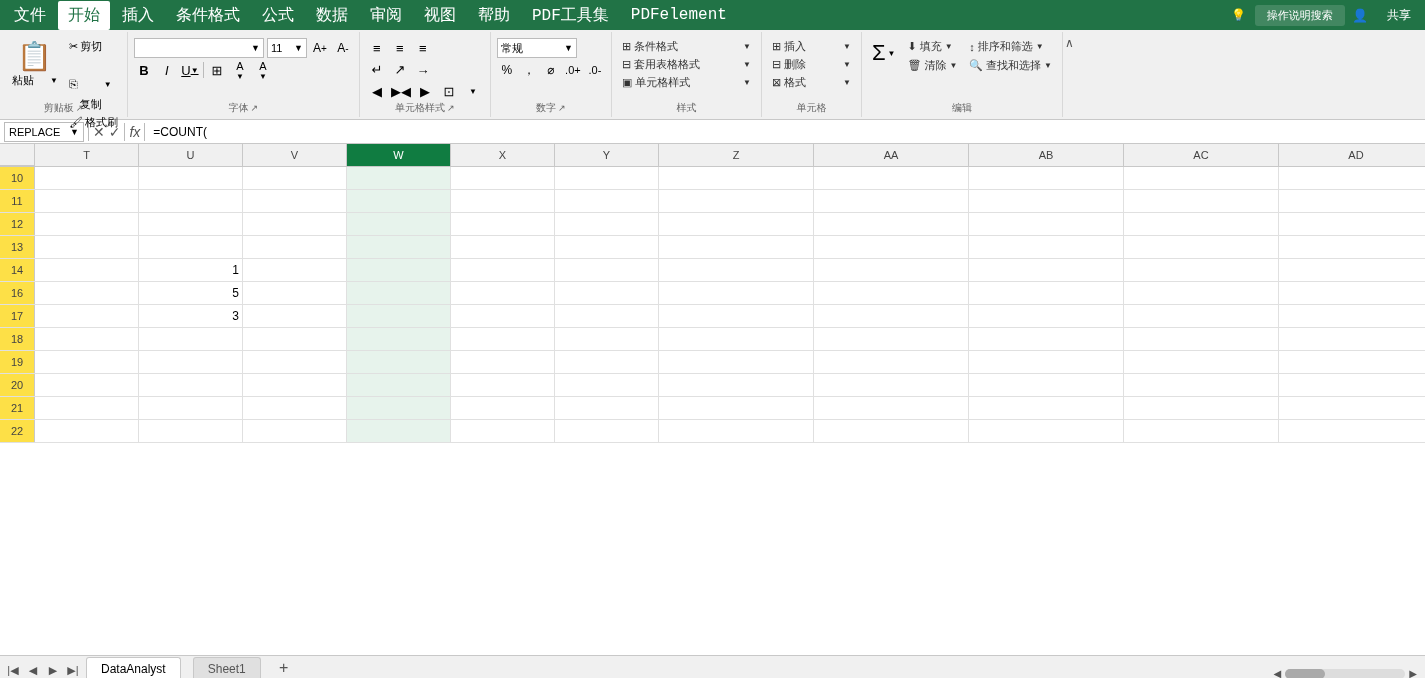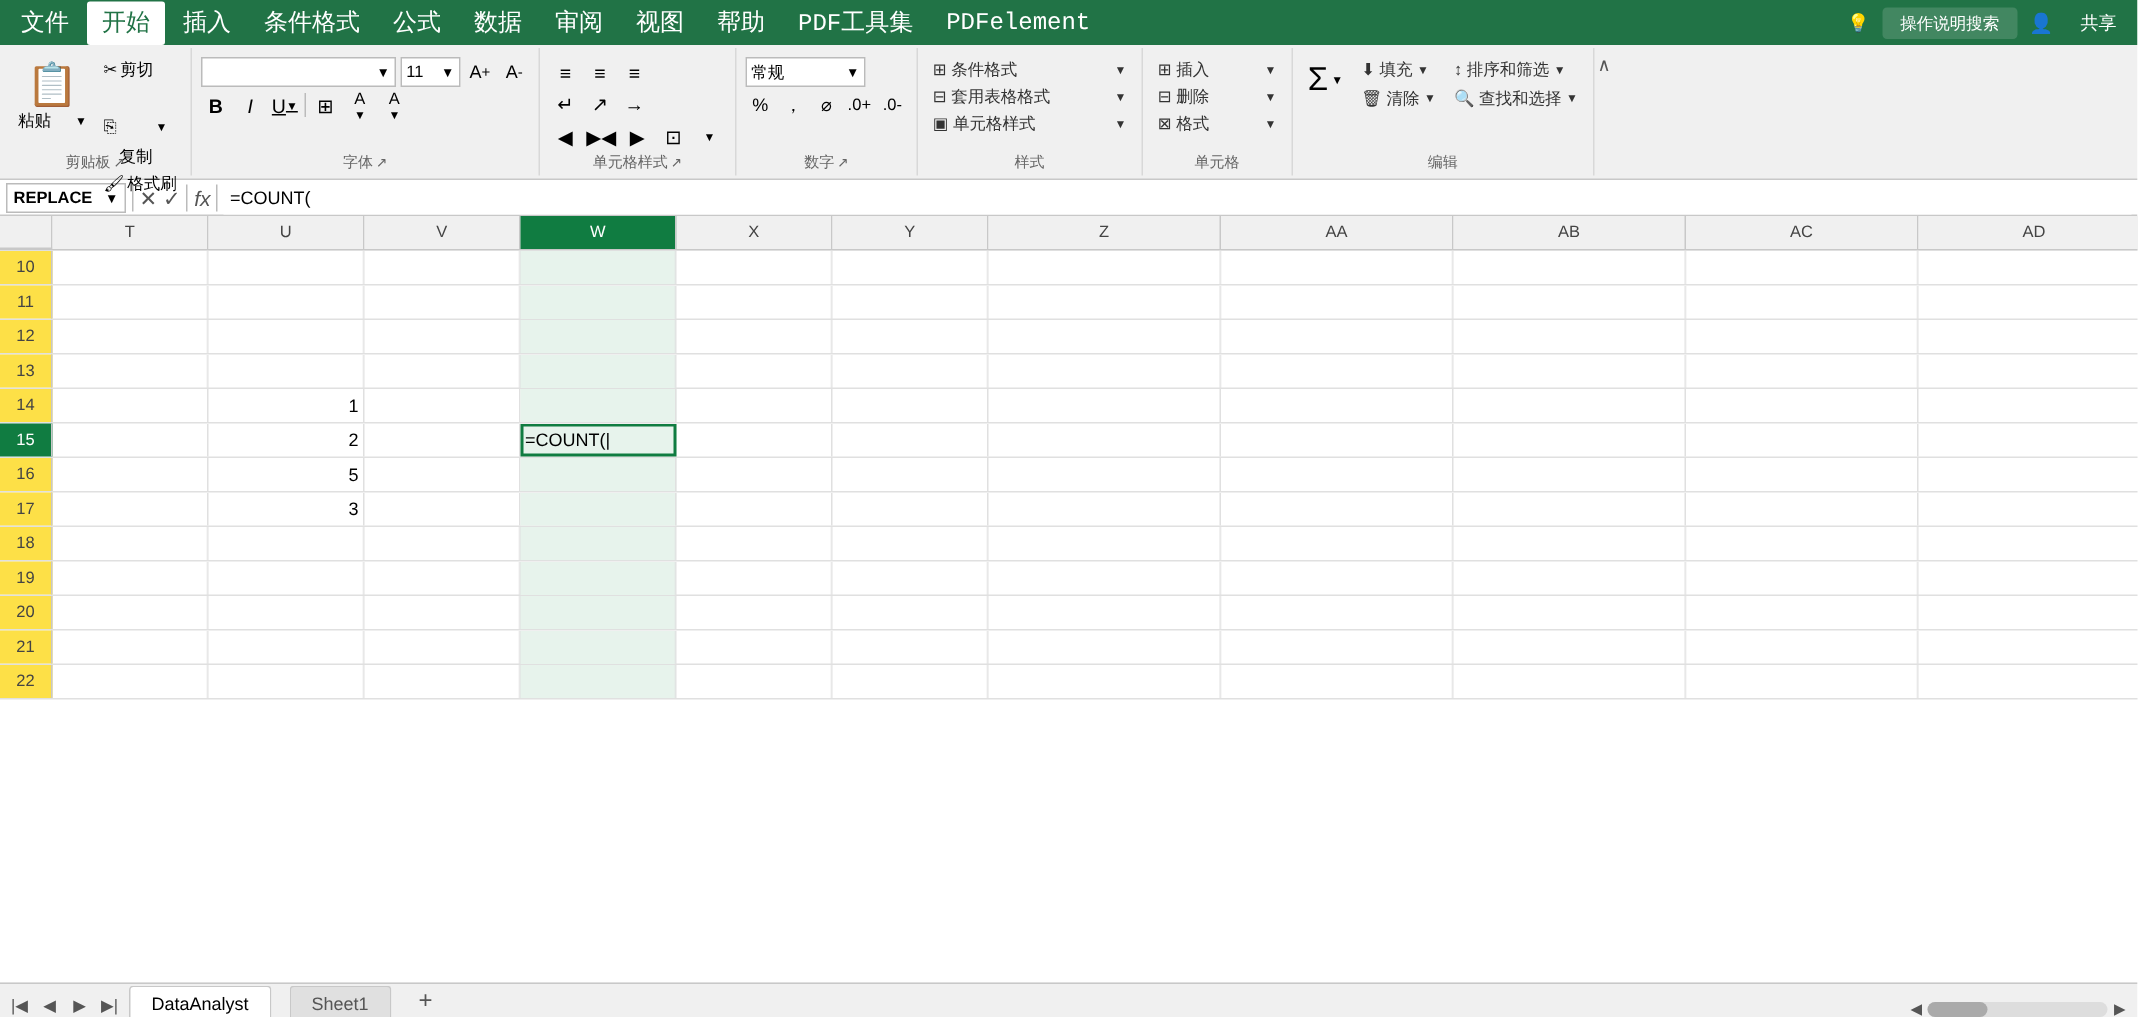--- a/index.html
+++ b/index.html
@@ -189,21 +189,20 @@
       gap: 4px;
     }
     .cell-ref-box {
       width: 80px;
       height: 20px;
       border: 1px solid #bbb;
       display: flex;
       align-items: center;
       padding: 0 4px;
       font-size: 11px;
-      font-weight: bold;
     }
     .formula-input {
       flex: 1;
       height: 22px;
       border: none;
       outline: none;
       font-size: 12px;
       padding: 0 4px;
     }
 
@@ -748,38 +747,20 @@
         <div class="cell col-X"></div>
         <div class="cell col-Y"></div>
         <div class="cell col-Z"></div>
         <div class="cell col-AA"></div>
         <div class="cell col-AB"></div>
         <div class="cell col-AC"></div>
         <div class="cell col-AD"></div>
 
       </div>
 
-      <div class="grid-row">
-        <div class="row-num selected">15</div>
-        <div class="cell col-T"></div>
-        <div class="cell col-U number">2</div>
-        <div class="cell col-V"></div>
-        <div class="cell col-W active-cell selected-col" style="position:relative;">
-          <span class="cell-formula">=COUNT(|</span>
-
-        </div>
-        <div class="cell col-X"></div>
-        <div class="cell col-Y"></div>
-        <div class="cell col-Z"></div>
-        <div class="cell col-AA"></div>
-        <div class="cell col-AB"></div>
-        <div class="cell col-AC"></div>
-        <div class="cell col-AD"></div>
-
-      </div>
 
       <div class="grid-row">
         <div class="row-num">16</div>
         <div class="cell col-T"></div>
         <div class="cell col-U number">5</div>
         <div class="cell col-V"></div>
         <div class="cell col-W selected-col"></div>
         <div class="cell col-X"></div>
         <div class="cell col-Y"></div>
         <div class="cell col-Z"></div>

